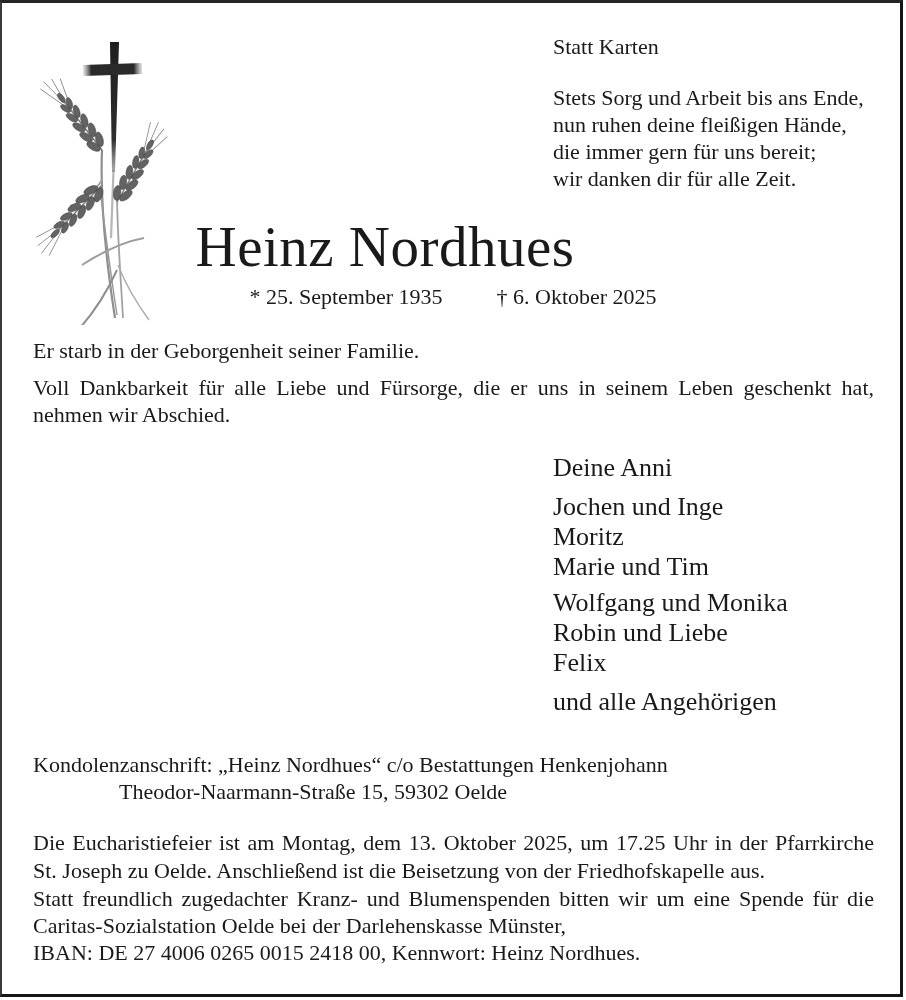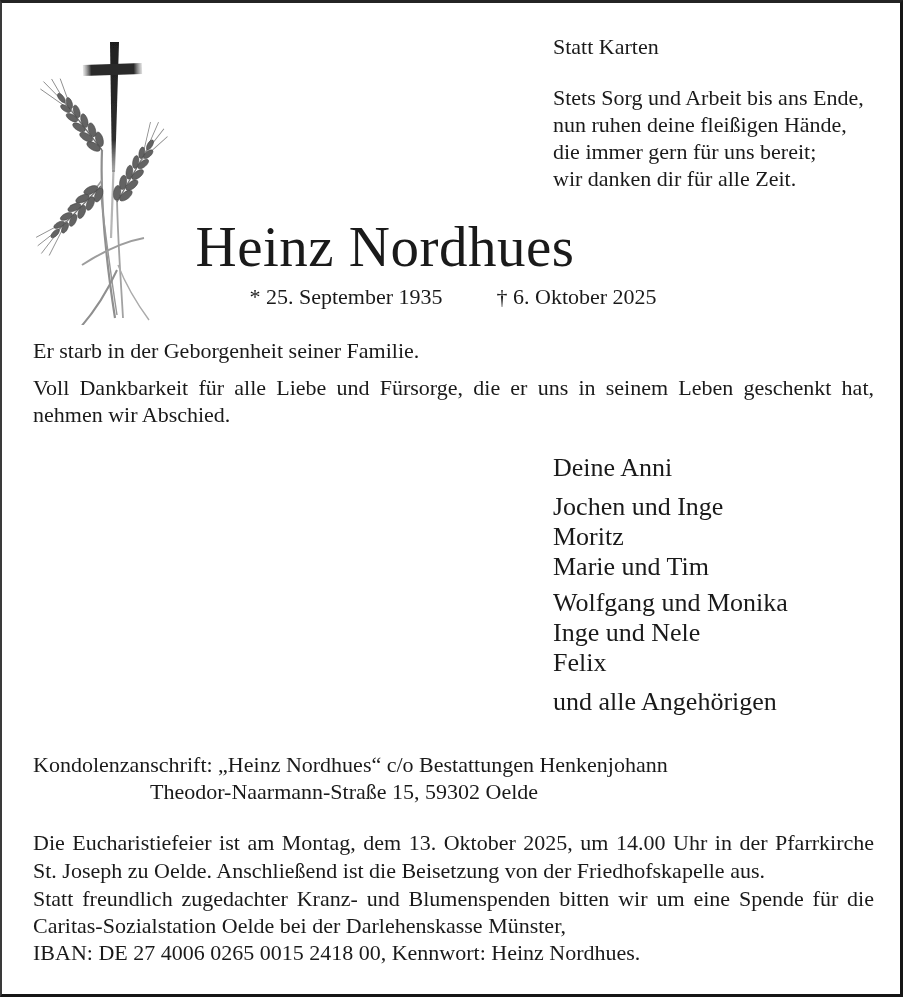--- a/index.html
+++ b/index.html
@@ -26,21 +26,21 @@
   .dates{left:0;top:283px;width:906px;display:flex;justify-content:center;column-gap:54px;font-size:22px;line-height:27px;}
   .p1{left:33px;top:337px;font-size:22px;line-height:27px;}
   .p2{left:33px;top:374px;width:841px;font-size:22px;line-height:27px;}
   .jfull{text-align:justify;text-align-last:justify;}
   .mourners{left:553px;top:453px;font-size:26px;line-height:30px;width:340px;}
   .mgroup{margin:0;}
   .mgroup.g2{margin-top:9px;}
   .mgroup.g3{margin-top:6px;}
   .mgroup.g4{margin-top:9px;}
   .condolence{left:33px;top:751px;font-size:22px;line-height:27px;width:841px;}
-  .condolence .indent{margin-left:117px;}
+  .condolence .indent{margin-left:86px;}
   .service{left:33px;top:829px;width:841px;font-size:22px;line-height:28px;}
   .donation{left:33px;top:885px;width:841px;font-size:22px;line-height:27px;}
   .art{left:22px;top:30px;width:175px;height:295px;}
 </style>
 </head>
 <body>
 
 <div class="page">
   <div class="frame"></div>
 
@@ -124,35 +124,35 @@
     <div class="mgroup g1">
       <div>Deine Anni</div>
     </div>
     <div class="mgroup g2">
       <div>Jochen und Inge</div>
       <div>Moritz</div>
       <div>Marie und Tim</div>
     </div>
     <div class="mgroup g3">
       <div>Wolfgang und Monika</div>
-      <div>Inge und Nele</div>
+      <div>Robin und Liebe</div>
       <div>Felix</div>
     </div>
     <div class="mgroup g4">
       <div>und alle Angehörigen</div>
     </div>
   </div>
 
   <div class="abs condolence">
     <div>Kondolenzanschrift: „Heinz Nordhues“ c/o Bestattungen Henkenjohann</div>
     <div class="indent">Theodor-Naarmann-Straße 15, 59302 Oelde</div>
   </div>
 
   <div class="abs service">
-    <div class="jfull">Die Eucharistiefeier ist am Montag, dem 13. Oktober 2025, um 14.00 Uhr in der Pfarrkirche</div>
+    <div class="jfull">Die Eucharistiefeier ist am Montag, dem 13. Oktober 2025, um 17.25 Uhr in der Pfarrkirche</div>
     <div>St. Joseph zu Oelde. Anschließend ist die Beisetzung von der Friedhofskapelle aus.</div>
   </div>
 
   <div class="abs donation">
     <div class="jfull">Statt freundlich zugedachter Kranz- und Blumenspenden bitten wir um eine Spende für die</div>
     <div>Caritas-Sozialstation Oelde bei der Darlehenskasse Münster,</div>
     <div>IBAN: DE 27 4006 0265 0015 2418 00, Kennwort: Heinz Nordhues.</div>
   </div>
 </div>
 

